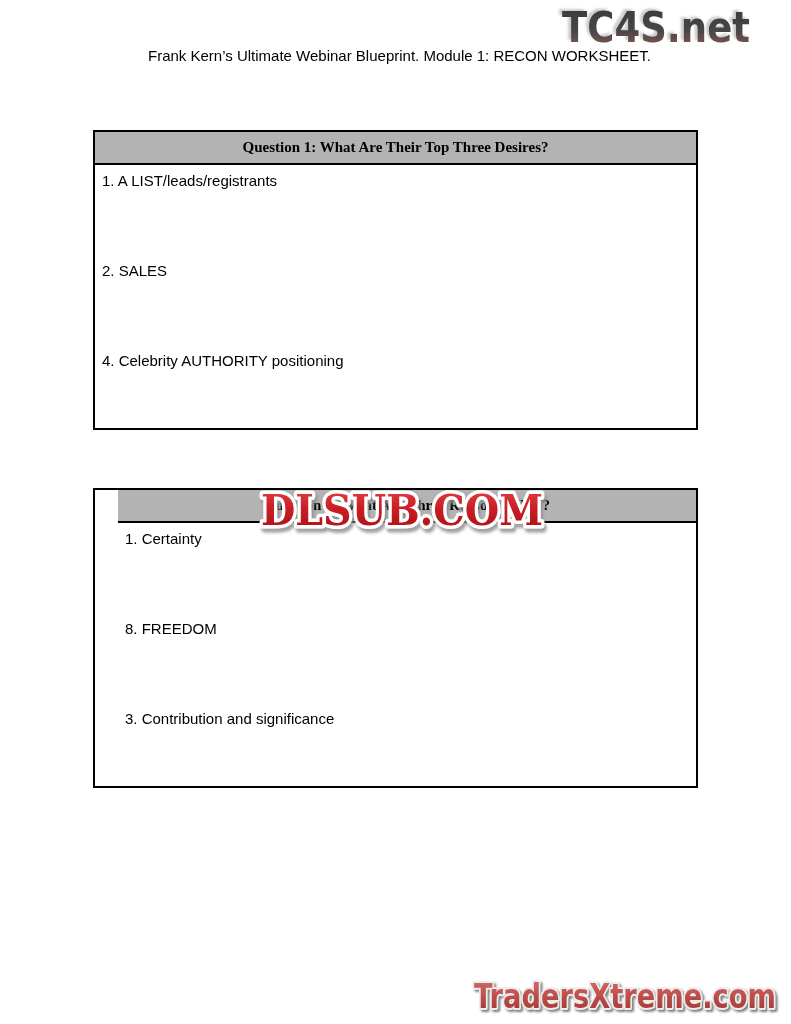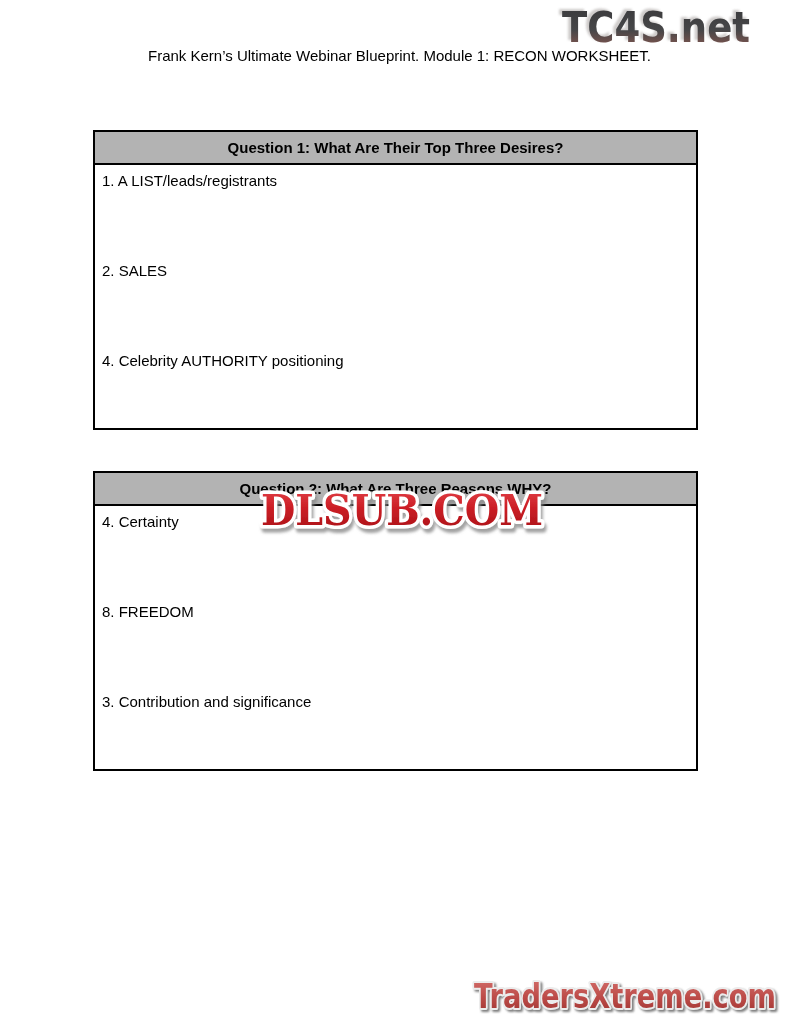--- a/index.html
+++ b/index.html
@@ -29,30 +29,31 @@
   .question-box {
     position: absolute;
     left: 93px;
     width: 605px;
     height: 300px;
     border: 2px solid #000000;
     box-sizing: border-box;
     background: #ffffff;
   }
   .question-box.box-1 { top: 130px; }
-  .question-box.box-2 { top: 471px; }
+  .question-box.box-2 { top: 488px; padding-left: 23px; }
 
   .question-header {
     height: 31px;
     line-height: 31px;
     background: #b3b3b3;
     border-bottom: 2px solid #000000;
     text-align: center;
     font-weight: bold;
     font-size: 15px;
+    font-family: Liberation Serif, serif;
   }
 
   .box-body { position: relative; height: 296px; }
   .answer-item {
     position: absolute;
     left: 7px;
     font-size: 15px;
     line-height: 18px;
     white-space: nowrap;
   }
@@ -97,21 +98,21 @@
     <div class="box-body">
       <div class="answer-item slot-0">1. A LIST/leads/registrants</div>
       <div class="answer-item slot-1">2. SALES</div>
       <div class="answer-item slot-2">4. Celebrity AUTHORITY positioning</div>
     </div>
   </section>
 
   <section class="question-box box-2">
     <header class="question-header">Question 2: What Are Three Reasons WHY?</header>
     <div class="box-body">
-      <div class="answer-item slot-0">4. Certainty</div>
+      <div class="answer-item slot-0">1. Certainty</div>
       <div class="answer-item slot-1">8. FREEDOM</div>
       <div class="answer-item slot-2">3. Contribution and significance</div>
     </div>
   </section>
 
   <div class="wm wm-dlsub">
     <svg width="305" height="58" viewBox="0 0 305 58">
       <defs>
         <linearGradient id="dlsubGrad" x1="0" y1="0" x2="0" y2="1">
           <stop offset="0%" stop-color="#e5454b"></stop>

